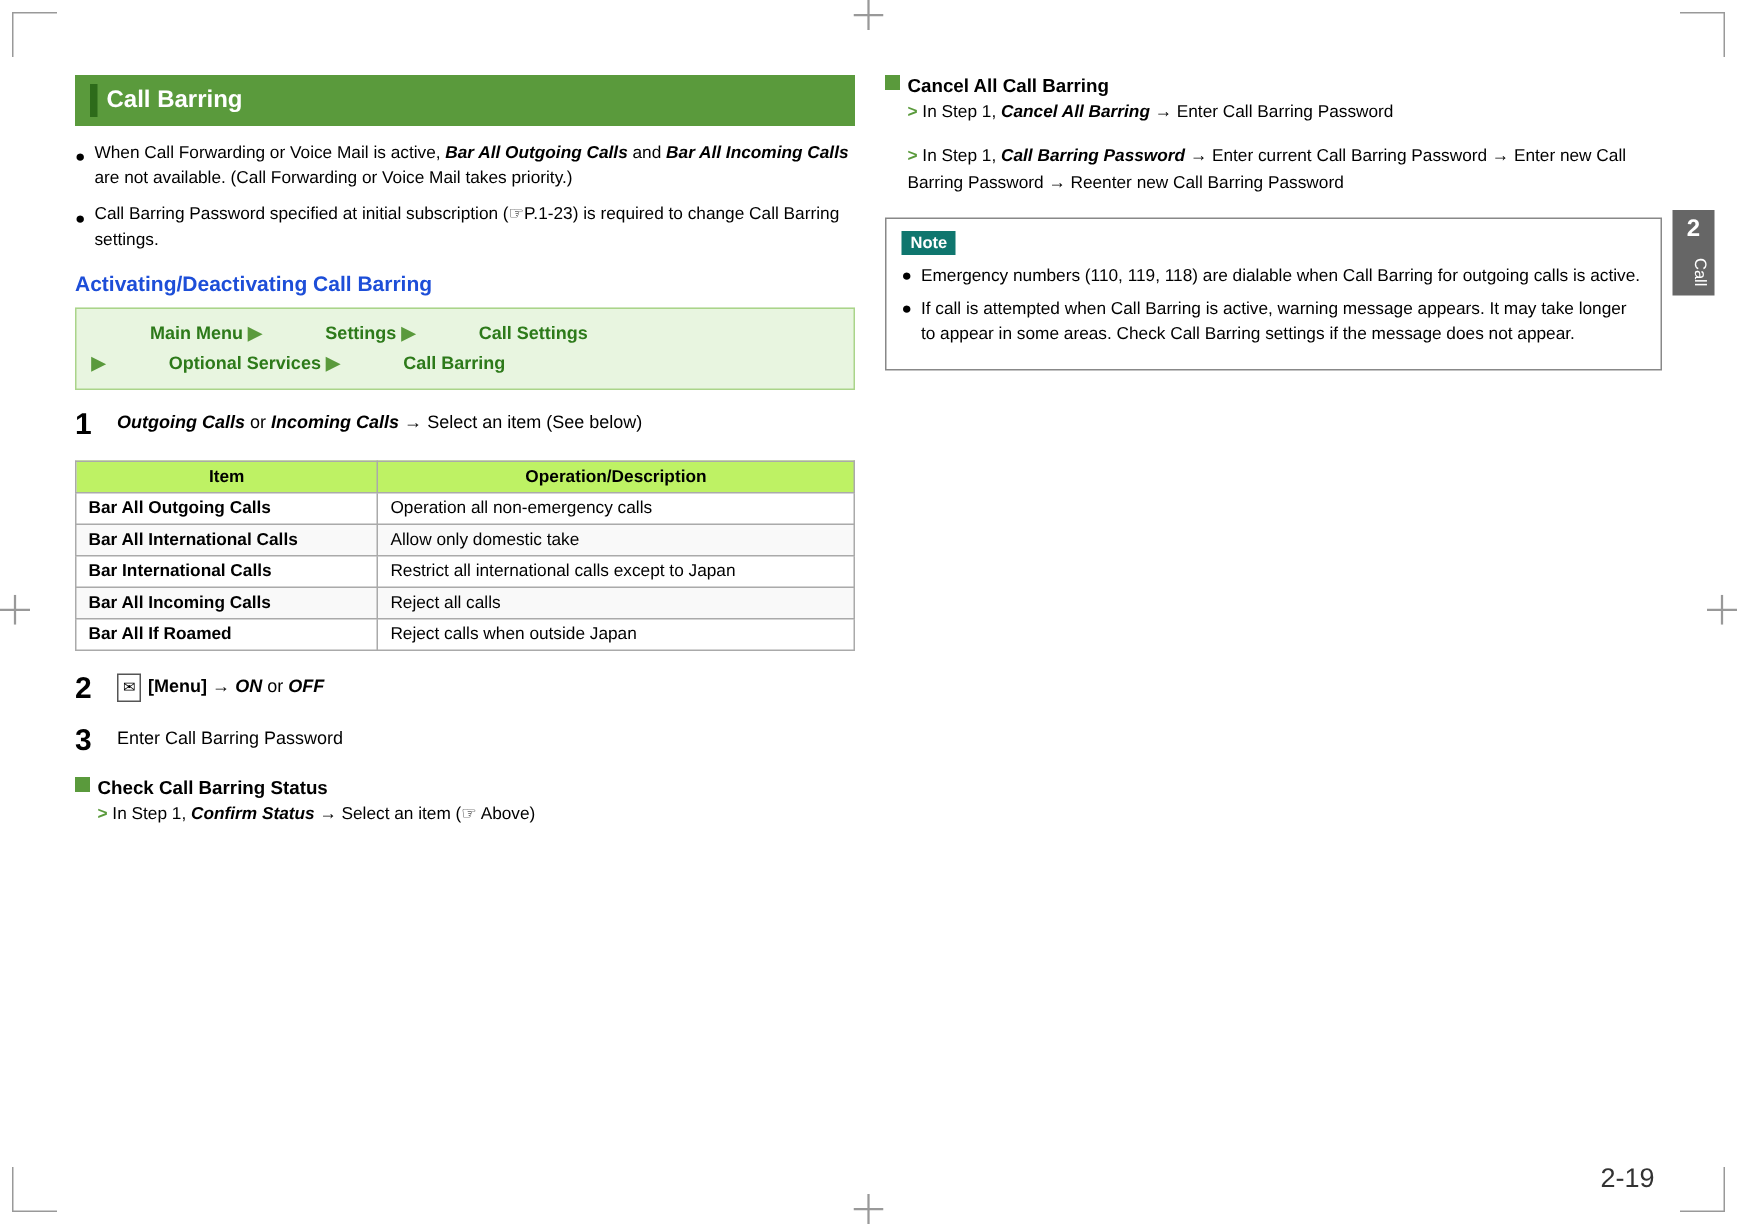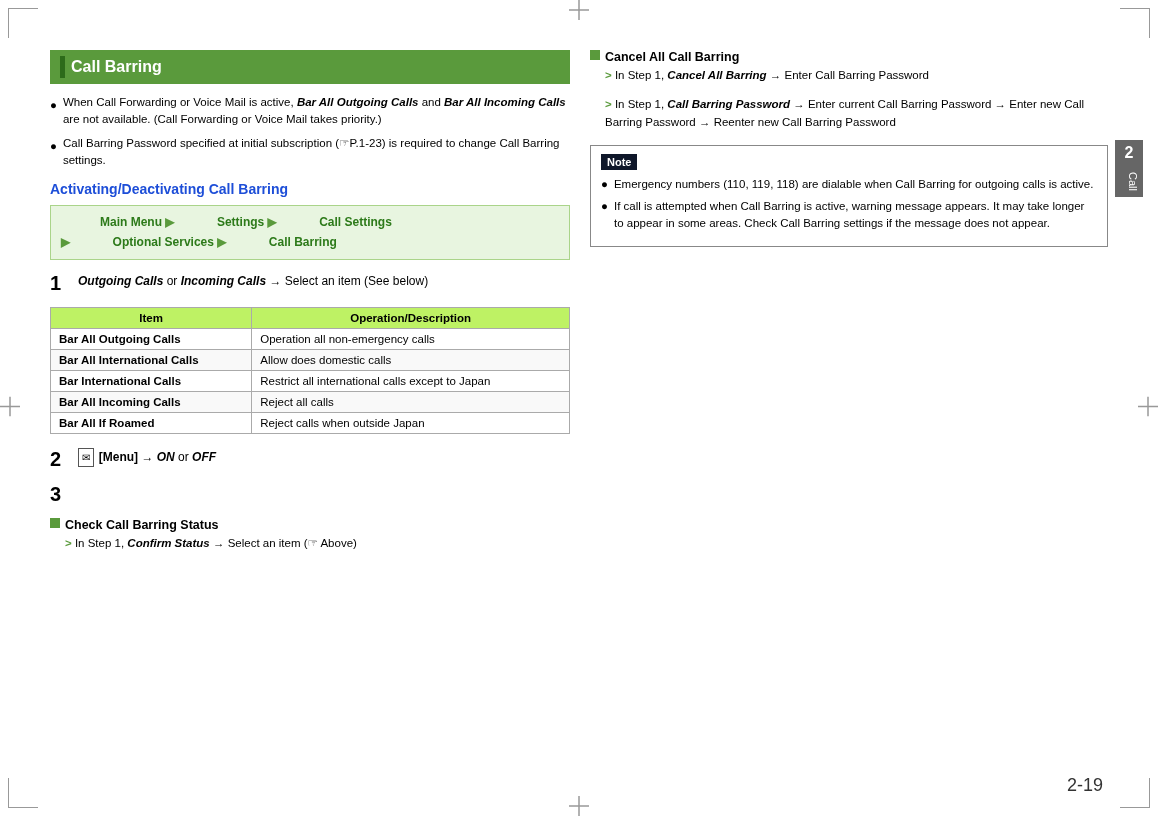--- a/index.html
+++ b/index.html
@@ -252,21 +252,21 @@
     }
 
     
     .note-box {
       border: 1px solid #888;
       padding: 8px 10px;
       margin-top: 12px;
       font-size: 11.5px;
     }
     .note-header {
-      background: #0f172a;
+      background: #0f766e;
       color: #fff;
       font-weight: bold;
       font-size: 11px;
       padding: 2px 6px;
       display: inline-block;
       margin-bottom: 6px;
     }
     .note-item {
       display: flex;
       gap: 6px;
@@ -379,21 +379,21 @@
             <th>Operation/Description</th>
           </tr>
         </thead>
         <tbody>
           <tr>
             <td class="bold-cell">Bar All Outgoing Calls</td>
             <td>Operation all non-emergency calls</td>
           </tr>
           <tr>
             <td class="bold-cell">Bar All International Calls</td>
-            <td>Allow does domestic calls</td>
+            <td>Allow only domestic take</td>
           </tr>
           <tr>
             <td class="bold-cell">Bar International Calls</td>
             <td>Restrict all international calls except to Japan</td>
           </tr>
           <tr>
             <td class="bold-cell">Bar All Incoming Calls</td>
             <td>Reject all calls</td>
           </tr>
           <tr>
@@ -410,20 +410,21 @@
           <span class="bold">[Menu]</span>
           <span> → </span>
           <span class="bold-italic">ON</span>
           <span> or </span>
           <span class="bold-italic">OFF</span>
         </div>
       </div>
 
       <div class="step">
         <div class="step-number">3</div>
+        <div class="step-content">Enter Call Barring Password</div>
       </div>
 
       <div class="sq-section">
         <div class="sq-header">
           <div class="sq-bullet"></div>
           <span>Check Call Barring Status</span>
         </div>
         <div class="sq-content">
           <span class="gt">&gt;</span> In Step 1, <span class="bold-italic">Confirm Status</span> → Select an item (☞ Above)
         </div>

